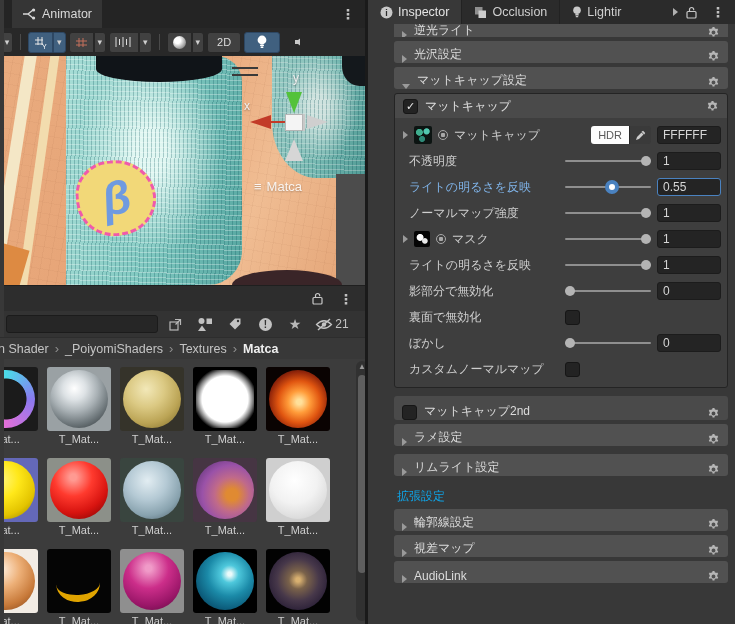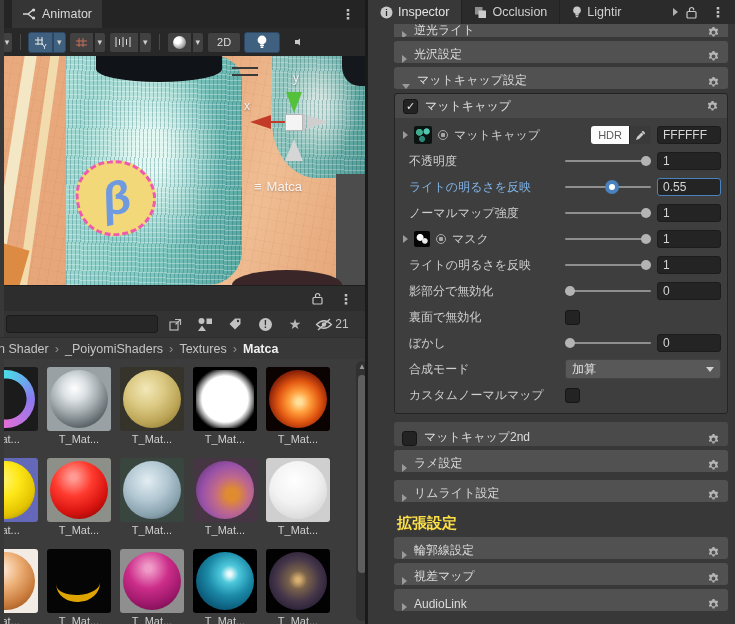--- a/index.html
+++ b/index.html
@@ -172,21 +172,21 @@
         background:radial-gradient(circle,#a8a8a8 0 2px,transparent 2.5px);}
   .hdrgroup{display:flex;flex:none;}
   .hdrchip{background:#fdfdfd;color:#5a5a5a;font-size:11px;height:18px;line-height:18px;
         padding:0 7px;border-radius:3px 0 0 3px;}
   .picker{width:22px;height:18px;background:#3a3a3a;border-radius:0 3px 3px 0;border-left:1px solid #262626;
         display:flex;align-items:center;justify-content:center;}
   .drop{width:156px;height:20px;background:#585858;border:1px solid #434343;border-radius:3px;color:#e4e4e4;
         font-size:12px;display:flex;align-items:center;padding:0 6px;flex:none;}
   .drop .dcaret{margin-left:auto;width:0;height:0;border-top:5px solid #cfcfcf;
         border-left:4px solid transparent;border-right:4px solid transparent;}
-  .subhead{font-size:15px;font-weight:bold;color:#fde047;margin:12px 0 4px 3px;}
+  .subhead{font-size:12px;font-weight:normal;color:#0ea5e9;margin:12px 0 4px 3px;}
   .mt8{margin-top:8px;}
 </style>
 </head>
 <body>
 
 <div id="app">
 
   <div class="left-panel">
 
     <div class="ltabbar">
@@ -608,29 +608,20 @@
           <span class="rlabel">ぼかし</span>
           <div class="ctrl">
             <div class="sliderbox">
                 <div class="track"></div>
                 <div class="knob" style="left: 6%;"></div>
               </div>
             <span class="vfield">0</span>
           </div>
         </div>
 
-        <div class="grow">
-          <span class="rlabel">合成モード</span>
-          <div class="ctrl">
-            <div class="drop">
-              <span>加算</span>
-              <span class="dcaret"></span>
-            </div>
-          </div>
-        </div>
 
         <div class="grow">
           <span class="rlabel">カスタムノーマルマップ</span>
           <div class="ctrl">
             <span class="check"></span>
           </div>
         </div>
       </div>
 
       <div class="ihead mt8" style="height:24px;background:#4a4a4a;">

